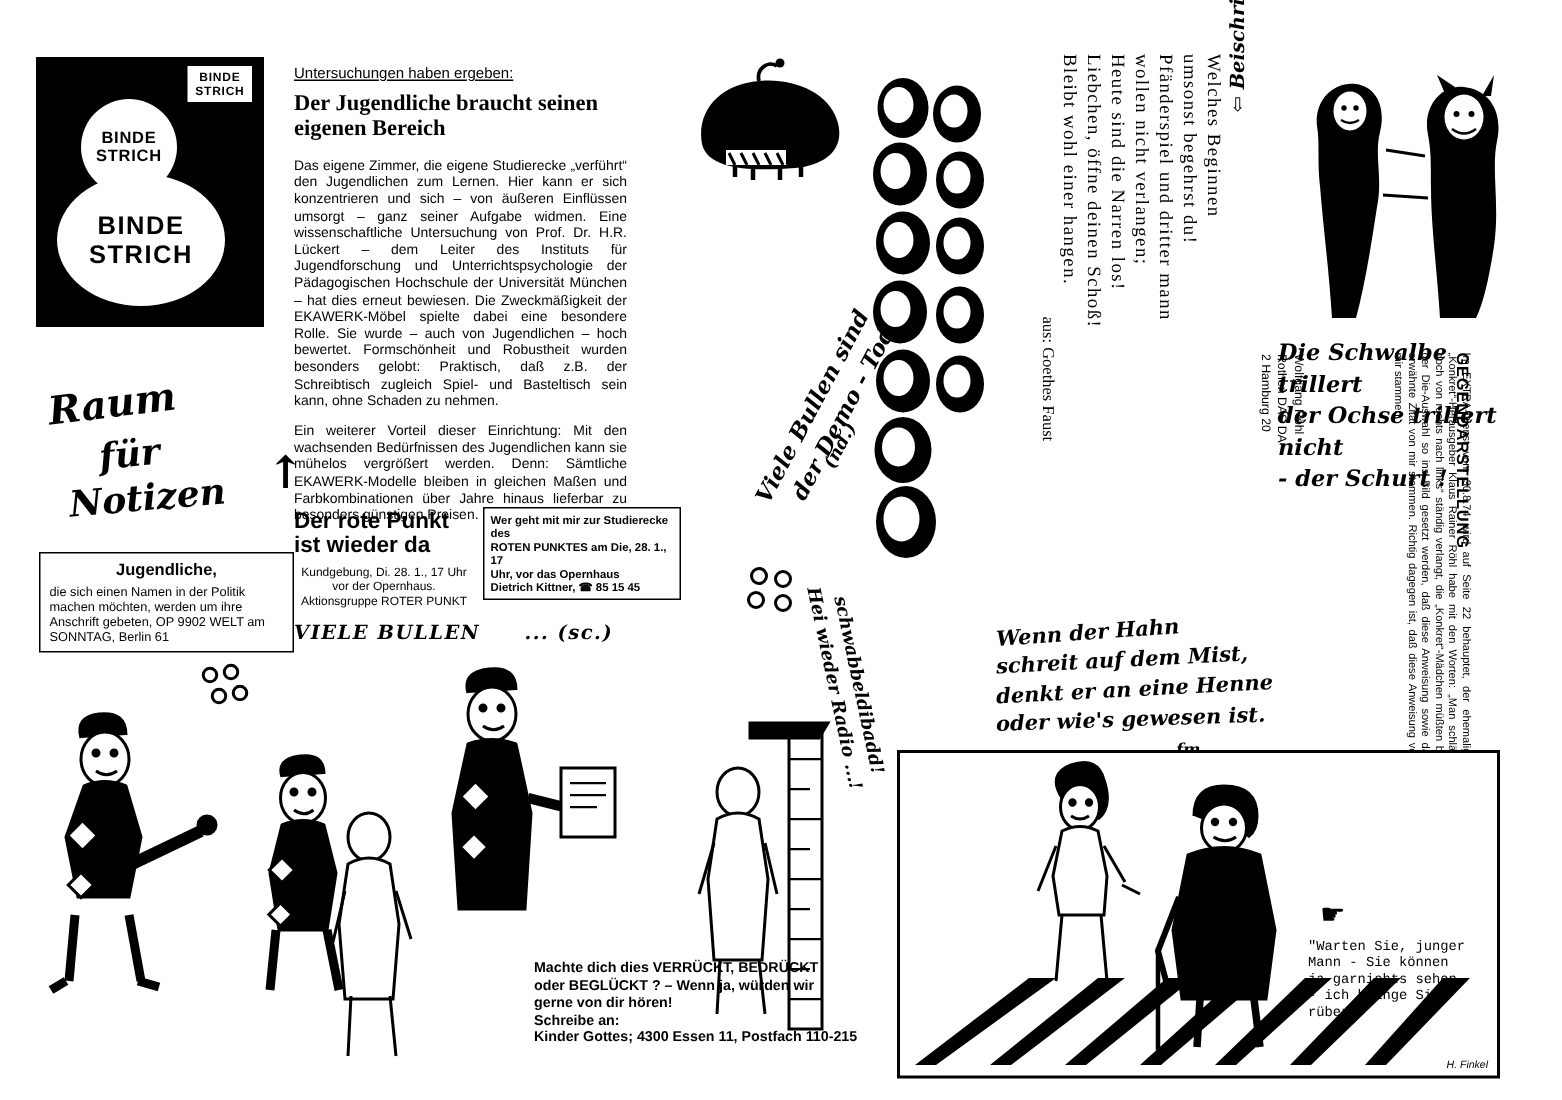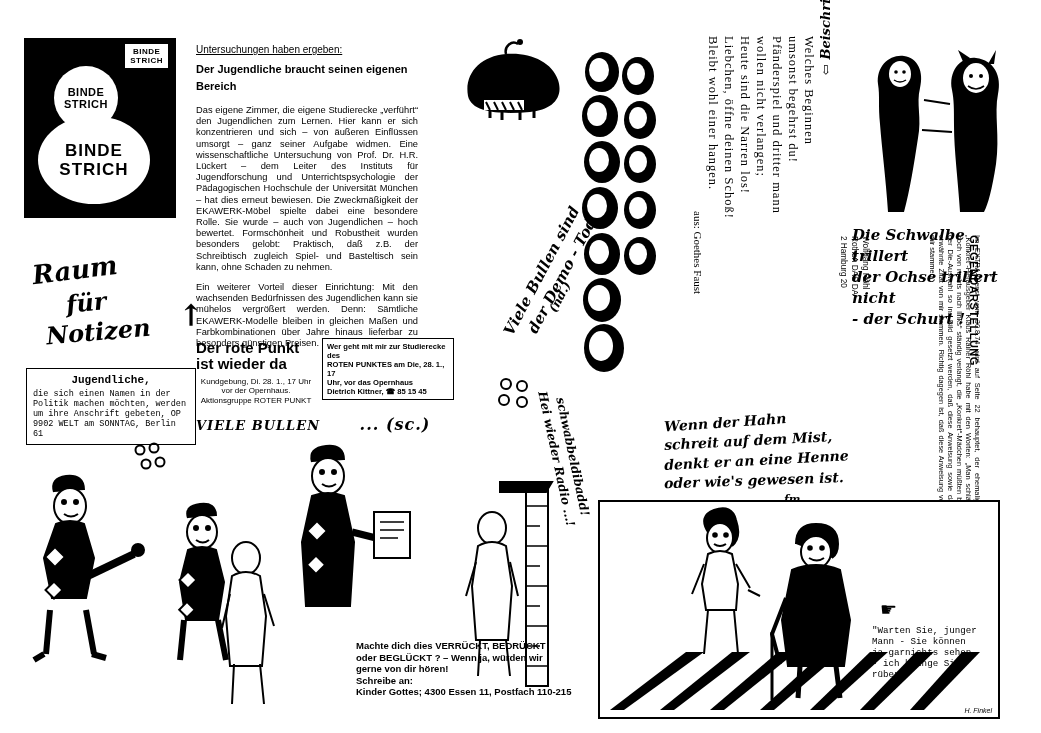--- a/index.html
+++ b/index.html
@@ -30,27 +30,27 @@
     justify-content:center;font-weight:bold;font-size:17px;line-height:19px;letter-spacing:1px;
   }
   
   .hand{font-family:"DejaVu Serif", serif;font-style:italic;font-weight:bold;color:#000;}
   #raum{left:28px;top:255px;width:180px;height:95px;}
   #raum .l1{position:absolute;left:4px;top:0;font-size:26px;transform:rotate(-7deg);}
   #raum .l2{position:absolute;left:38px;top:33px;font-size:24px;transform:rotate(-6deg);}
   #raum .l3{position:absolute;left:18px;top:62px;font-size:24px;transform:rotate(-5deg);}
   #raum .arrow{position:absolute;left:150px;top:42px;font-size:30px;transform:rotate(-45deg);}
   
-  #jugbox{left:26px;top:368px;width:156px;border:1px solid #000;padding:5px 6px;font-family:Liberation Mono, monospace;}
+  #jugbox{left:26px;top:368px;width:156px;border:1px solid #000;padding:5px 6px;}
   #jugbox .t{font-weight:bold;font-size:11px;text-align:center;margin-bottom:3px;}
   #jugbox .b{font-size:8.5px;line-height:10px;}
   
   #article{left:196px;top:44px;width:222px;}
   #article .kicker{font-size:10px;margin-bottom:6px;text-decoration:underline;}
-  #article h1{font-size:11px;line-height:17px;margin:0 0 10px 0;font-weight:bold;}
+  #article h1{font-size:15px;line-height:17px;margin:0 0 10px 0;font-weight:bold;font-family:Liberation Serif, serif;}
   #article p{font-size:9.3px;line-height:11.2px;margin:0 0 9px 0;text-align:justify;}
   
   #rotpunkt{left:196px;top:340px;width:120px;}
   #rotpunkt .hd{font-weight:bold;font-size:15px;line-height:16px;}
   #rotpunkt .bd{font-size:8px;line-height:9.4px;margin-top:5px;text-align:center;}
   #wergeht{left:322px;top:338px;width:122px;border:1px solid #000;padding:3px 4px;font-size:7.6px;line-height:9px;font-weight:bold;}
   
   #vb1{left:500px;top:200px;width:70px;height:140px;}
   #vb1 span{position:absolute;white-space:nowrap;font-size:15px;}
   #vb2{left:196px;top:415px;font-size:13px;letter-spacing:1px;}
@@ -151,21 +151,21 @@
 </div>
 
 <div class="abs hand" id="vb1">
   <span style="left:0px;top:130px;transform:rotate(-62deg);transform-origin:left top;">Viele Bullen sind</span>
   <span style="left:24px;top:128px;transform:rotate(-62deg);transform-origin:left top;">der Demo - Tod</span>
   <span style="left:46px;top:108px;transform:rotate(-62deg);transform-origin:left top;font-size:12px;">(nd.)</span>
 </div>
 
 <div class="abs hand" id="vb2">
   <span>VIELE BULLEN</span>
-  <span style="margin-left:34px;font-size:16px;">... (sc.)</span>
+  <span style="margin-left:24px;font-size:13px;">... (sc.)</span>
 </div>
 
 <div class="abs" style="left:566px;top:50px;width:110px;height:330px;">
   <svg width="110" height="330" viewBox="0 0 110 330">
     <g fill="#000">
       <ellipse cx="36" cy="22" rx="17" ry="20"></ellipse>
         <ellipse cx="72" cy="26" rx="16" ry="19"></ellipse>
       <ellipse cx="34" cy="66" rx="18" ry="21"></ellipse>
         <ellipse cx="74" cy="70" rx="16" ry="19"></ellipse>
       <ellipse cx="36" cy="112" rx="18" ry="21"></ellipse>

